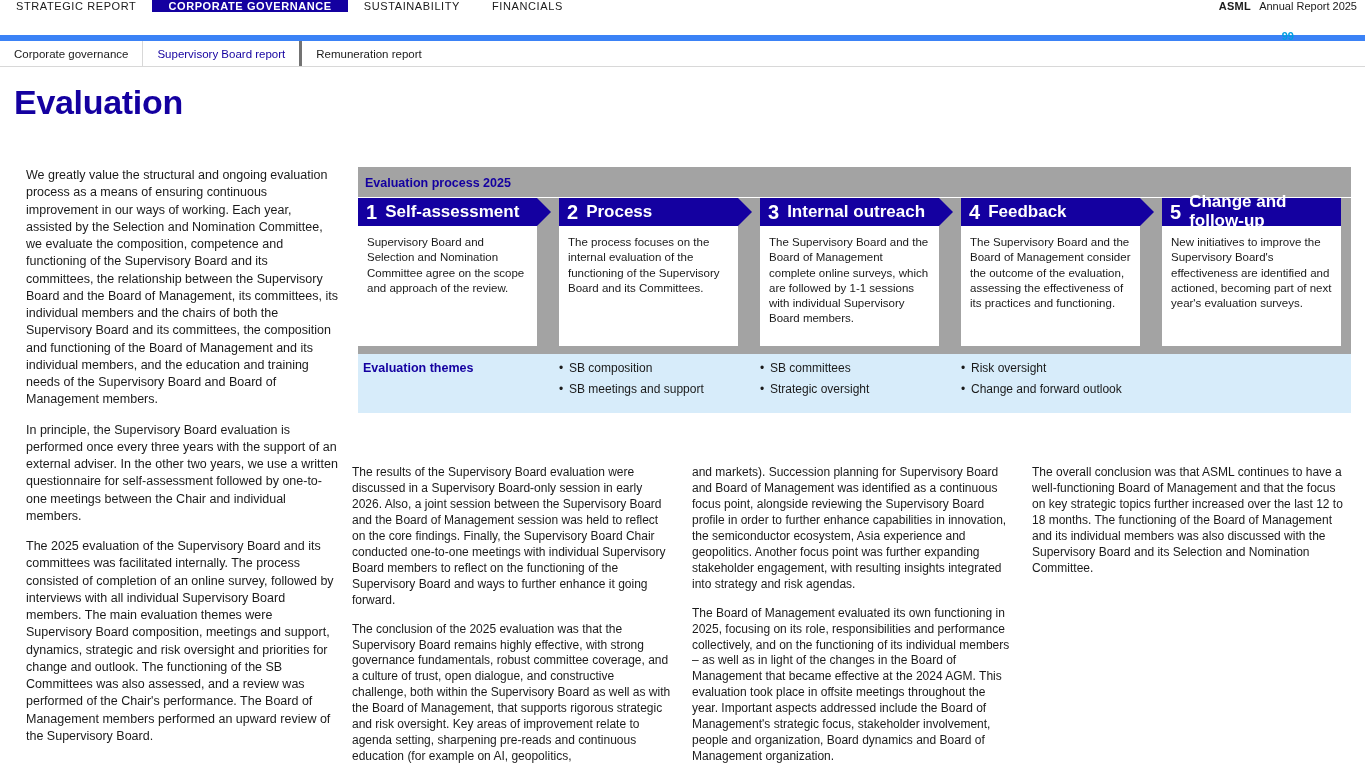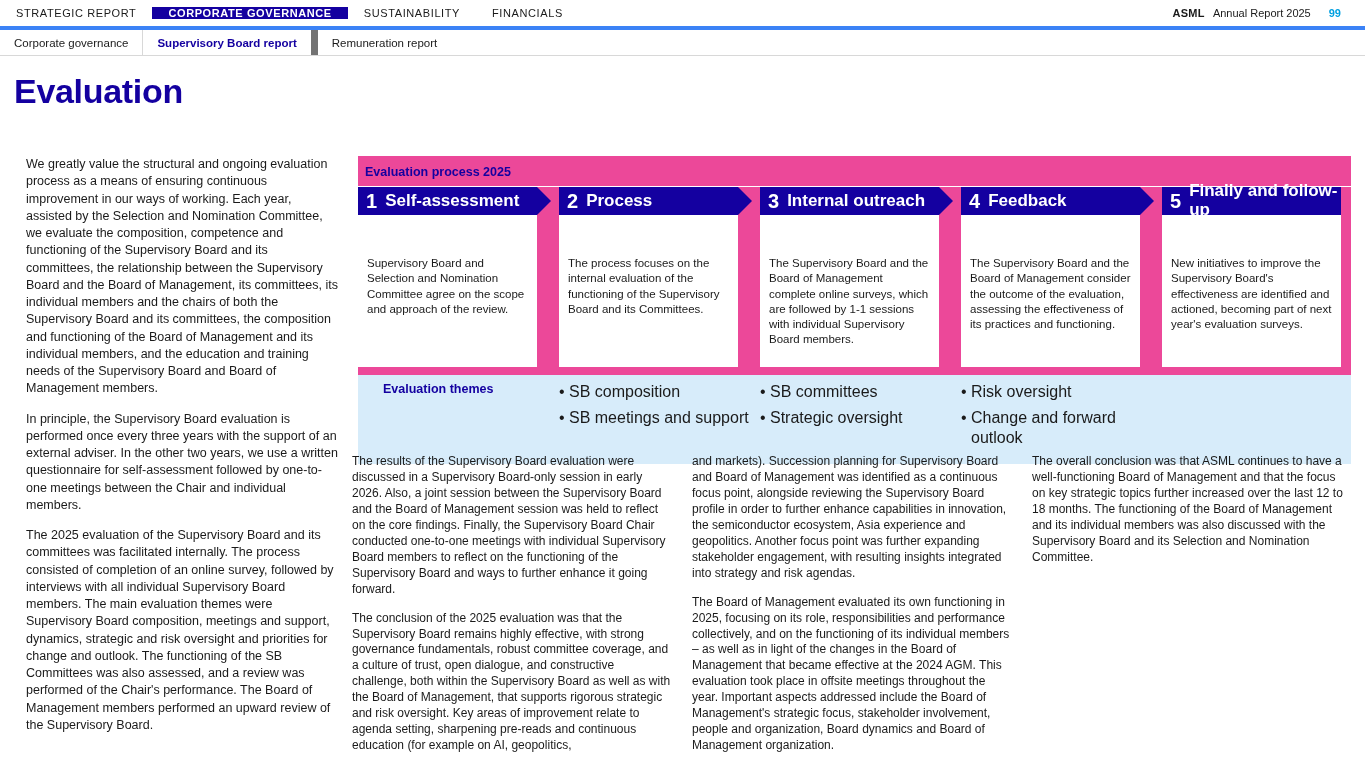--- a/index.html
+++ b/index.html
@@ -6,68 +6,69 @@
   html, body {
     margin: 0; padding: 0;
     width: 1365px; height: 769px;
     background: #ffffff;
     font-family: "Liberation Sans", sans-serif;
     color: #1a1a1a;
     overflow: hidden;
   }
   
   .topnav {
-    height: 30px;
-    display: flex;
-    align-items: center;
-    border-bottom: 4px solid #3b82f6;
+    height: 41px;
+    display: flex;
+    align-items: flex-start;
+    border-bottom: 6px solid #3b82f6;
     position: relative;
   }
   .topnav-tab {
     display: flex; align-items: center;
     padding: 0 16px;
     font-size: 11px;
     letter-spacing: 0.6px;
     color: #1a1a1a;
     text-transform: uppercase;
     white-space: nowrap;
   }
   .topnav-tab.active {
     background: #1400a0;
     color: #ffffff;
     font-weight: bold;
   }
   .topnav-right {
     position: absolute;
-    right: 24px; top: 0; bottom: 0;
+    right: 8px; top: 0; bottom: 0;
     display: flex; align-items: center;
     font-size: 11px;
     gap: 18px;
+    flex-direction: column;
   }
   .brand { font-weight: bold; color: #1a1a1a; letter-spacing: .3px;}
   .pagenum { color: #00a0e0; font-weight: bold; font-size: 11px; }
 
   
   .subnav {
     height: 26px;
     display: flex; align-items: stretch;
     border-bottom: 1px solid #d8d8d8;
     background: #ffffff;
   }
   .subnav-tab {
     display: flex; align-items: center;
     padding: 0 14px;
     font-size: 11.5px;
     color: #1a1a1a;
   }
   .subnav-tab.active {
-    font-weight: bold;
+    font-weight: normal;
     color: #1400a0;
     border-left: 1px solid #d8d8d8;
-    border-right: 7px solid #737373;
+    border-right: 3px solid #737373;
   }
 
   
   h1.page-title {
     margin: 18px 0 0 14px;
     font-size: 34px;
     line-height: 1;
     color: #1400a0;
     font-weight: bold;
     letter-spacing: -0.3px;
@@ -85,21 +86,21 @@
     font-size: 12.5px;
     line-height: 1.38;
     color: #1a1a1a;
   }
   .left-col p { margin: 0 0 13px 12px; }
 
   .panel {
     position: absolute;
     left: 358px; top: 0;
     width: 993px;
-    background: #ec4899;
+    background: #a3a3a3;
   }
   .panel-title {
     font-size: 12.5px;
     font-weight: bold;
     color: #1400a0;
     padding: 9px 0 7px 7px;
     border-bottom: 1px solid #ffffff;
   }
 
   
@@ -133,21 +134,20 @@
   .step-label {
     font-size: 17px;
     font-weight: bold;
     line-height: 1.1;
   }
   .step-body {
     font-size: 11.5px;
     line-height: 1.33;
     padding: 9px 8px 8px 9px;
     min-height: 120px;
-    margin-top: 32px;
   }
   .arrow {
     position: absolute;
     right: -22px; top: 0;
     width: 22px; height: 28px;
     overflow: hidden;
   }
   .arrow svg { display: block; }
 
   
@@ -155,25 +155,25 @@
     background: #d7ecfa;
     display: flex;
     margin-top: 8px;
     padding: 7px 0 10px 0;
   }
   .themes-label {
     width: 201px;
     font-size: 12.5px;
     font-weight: bold;
     color: #1400a0;
-    padding-left: 25px;
+    padding-left: 5px;
   }
   .theme-col {
     width: 201px;
-    font-size: 16px;
+    font-size: 12px;
     line-height: 1.25;
   }
   .theme-col ul { margin: 0; padding: 0; list-style: none; }
   .theme-col li {
     position: relative;
     padding-left: 10px;
     margin-bottom: 6px;
   }
   .theme-col li:before {
     content: "\2022";
@@ -279,21 +279,21 @@
           <div class="step-body">The Supervisory Board and the Board of Management consider the outcome of the evaluation, assessing the effectiveness of its practices and functioning.</div>
           <div class="arrow">
             <svg width="22" height="28" viewBox="0 0 22 28">
               <path d="M0 0 L14 14 L0 28 Z" fill="#1400a0"></path>
             </svg>
           </div>
         </div>
         <div class="step">
           <div class="step-head">
             <div class="step-num">5</div>
-            <div class="step-label">Finally and follow-up</div>
+            <div class="step-label">Change and follow-up</div>
           </div>
           <div class="step-body">New initiatives to improve the Supervisory Board's effectiveness are identified and actioned, becoming part of next year's evaluation surveys.</div>
         </div>
       </div>
     <div class="themes">
       <div class="themes-label">Evaluation themes</div>
       <div id="theme-cols" style="display:flex;">
           <div class="theme-col">
             <ul>
               <li>SB composition</li>

